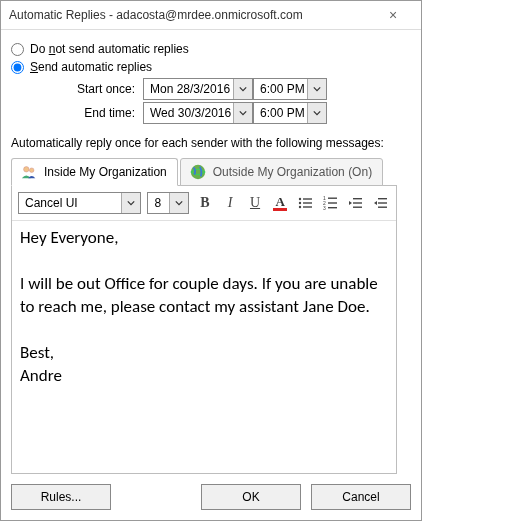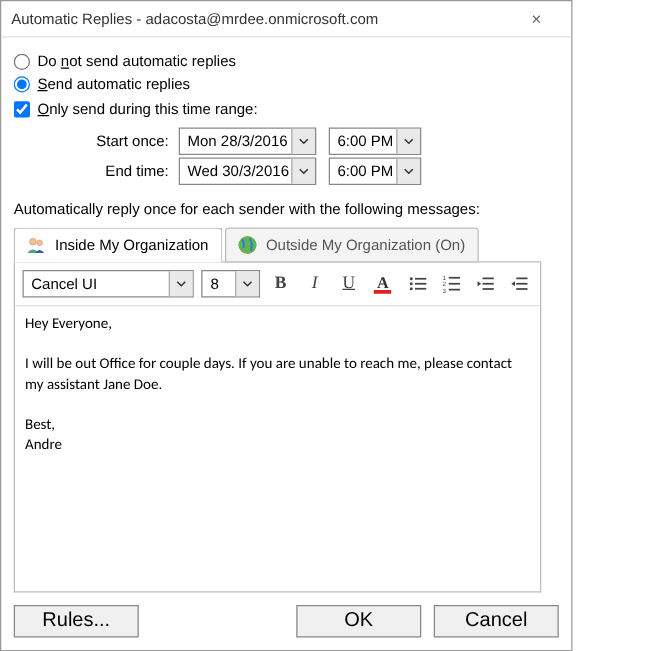--- a/index.html
+++ b/index.html
@@ -1,57 +1,57 @@
 <!DOCTYPE html>
 <html><head>
 <meta charset="utf-8">
 <style>
 html,body{margin:0;padding:0;font-family:"Segoe UI",Tahoma,sans-serif;font-size:12px;color:#000;background:#fff}
-.window{width:458px;height:521px;border:1px solid #999;box-sizing:border-box;background:#fff;display:flex;flex-direction:column}
+.window{width:422px;height:521px;border:1px solid #999;box-sizing:border-box;background:#fff;display:flex;flex-direction:column}
 .titlebar{height:28px;display:flex;align-items:center;padding:0 8px;border-bottom:1px solid #ddd;color:#333;font-size:12px}
 .titlebar .title{flex:1}
 .titlebar .close{width:40px;text-align:center;font-size:14px;color:#666;cursor:default}
 .body{flex:1;padding:10px 24px 0 10px;display:flex;flex-direction:column}
 .radio-row{display:flex;align-items:center;gap:6px;margin:2px 0;font-size:12px}
 .radio-row input{margin:0}
 .indent1{margin-left:36px}
 .chk-row{display:flex;align-items:center;gap:6px;margin:4px 0 6px 0}
 .chk-row input{margin:0}
 .time-grid{margin-left:56px}
 .time-row{display:flex;align-items:center;margin:2px 0}
 .time-label{width:68px;text-align:right;margin-right:8px}
 .combo{display:inline-flex;align-items:center;border:1px solid #888;background:#fff;height:20px}
 .combo .txt{padding:0 6px;min-width:0;white-space:nowrap}
 .combo .arrow{width:18px;height:100%;border-left:1px solid #aaa;background:#e9e9e9;display:flex;align-items:center;justify-content:center}
 .arrow svg{width:8px;height:8px}
-.date-combo{width:108px;margin-right:10px}
+.date-combo{width:108px;}
 .date-combo .txt{flex:1}
 .time-combo{width:72px}
 .time-combo .txt{flex:1}
 .section-label{margin:10px 0 6px 0}
 .tabs{display:flex;align-items:flex-end;height:30px;position:relative}
 .tabstrip-line{position:absolute;left:0;right:0;bottom:0;height:1px;background:#bdbdbd}
 .tab{position:relative;display:flex;align-items:center;gap:6px;padding:4px 10px 4px 8px;border:1px solid #bdbdbd;border-bottom:1px solid #bdbdbd;background:#f4f4f4;border-top-left-radius:3px;border-top-right-radius:3px;margin-right:2px;color:#555;z-index:1}
 .tab.active{background:#fff;color:#000;border-bottom:1px solid #fff;z-index:2}
 .tab .ticon{width:18px;height:18px}
 .tab-content{border:1px solid #bdbdbd;border-top:none;flex:1;display:flex;flex-direction:column;min-height:0}
 .toolbar{display:flex;align-items:center;gap:6px;padding:6px 6px;border-bottom:1px solid #e0e0e0}
 .font-combo{width:140px}
 .font-combo .txt{flex:1}
 .size-combo{width:46px}
 .size-combo .txt{flex:1}
 .tbtn{width:22px;height:22px;display:flex;align-items:center;justify-content:center;color:#444}
 .tbtn svg{width:16px;height:16px}
 .font-color{position:relative;width:22px;height:22px;display:flex;flex-direction:column;align-items:center;justify-content:center}
 .font-color .A{font-weight:bold;font-family:"Times New Roman",serif;font-size:13px;line-height:12px;color:#333}
 .font-color .bar{width:14px;height:3px;background:#d22}
-.editor{flex:1;padding:6px 8px;border:none;outline:none;resize:none;font-family:Calibri,"Segoe UI",sans-serif;font-size:12px;line-height:1.35;overflow:auto;white-space:pre-wrap}
+.editor{flex:1;padding:6px 8px;border:none;outline:none;resize:none;font-family:Calibri,"Segoe UI",sans-serif;font-size:17px;line-height:1.35;overflow:auto;white-space:pre-wrap}
 .footer{display:flex;align-items:center;padding:10px;gap:10px}
 .footer .spacer{flex:1}
-.btn{min-width:78px;height:24px;border:1px solid #888;background:#f0f0f0;display:flex;align-items:center;justify-content:center;padding:0 10px;font-size:16px}
+.btn{min-width:78px;height:24px;border:1px solid #888;background:#f0f0f0;display:flex;align-items:center;justify-content:center;padding:0 10px;font-size:12px}
 .u{text-decoration:underline}
 </style>
 </head>
 <body>
 <div class="window">
 
   <div class="titlebar">
     <span class="title">Automatic Replies - adacosta@mrdee.onmicrosoft.com</span>
     <span class="close">×</span>
   </div>
@@ -61,24 +61,20 @@
     <label class="radio-row">
       <input type="radio" name="mode" style="">
       <span>Do <span class="u">n</span>ot send automatic replies</span>
     </label>
 
     <label class="radio-row">
       <input type="radio" name="mode" checked="" style="">
       <span><span class="u">S</span>end automatic replies</span>
     </label>
 
-    <label class="chk-row indent1">
-      <input type="checkbox" checked="" style="">
-      <span><span class="u">O</span>nly send during this time range:</span>
-    </label>
 
     <div class="time-grid">
       <div class="time-row">
         <span class="time-label">Start once:</span>
         <div class="combo date-combo">
           <span class="txt">Mon 28/3/2016</span>
           <span class="arrow">
               <svg viewBox="0 0 10 10">
                 <path d="M1 3 L5 7 L9 3" fill="none" stroke="#333" stroke-width="1.5"></path>
               </svg>

